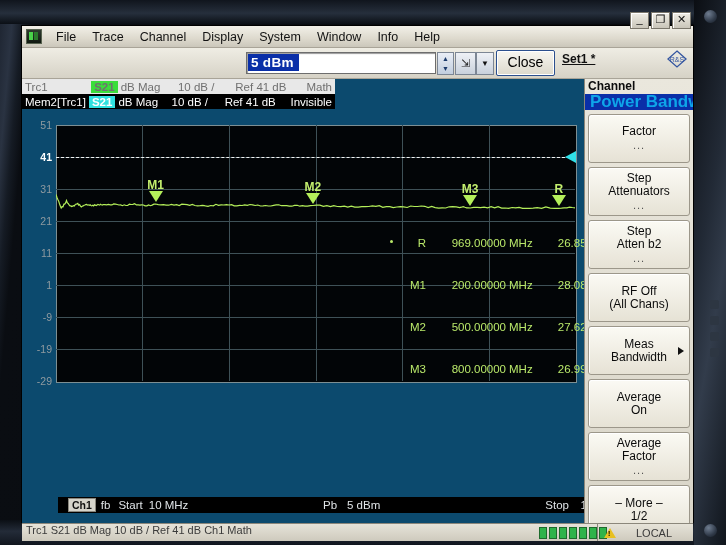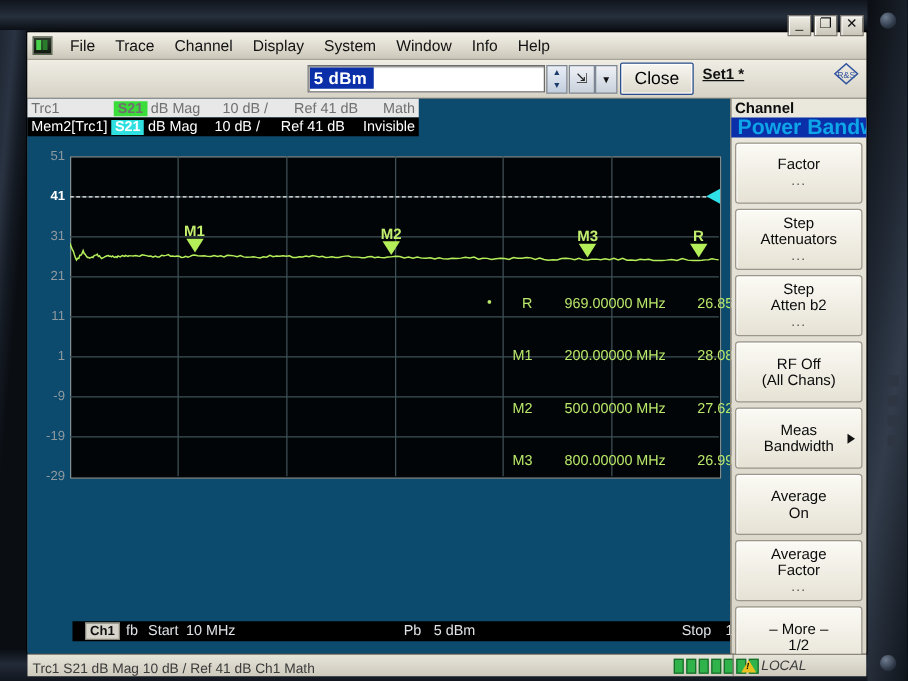--- a/index.html
+++ b/index.html
@@ -141,26 +141,26 @@
      display:flex;flex-direction:column;align-items:center;justify-content:center;
      font-size:12px;color:#0b0b0b;text-align:center;line-height:13px;}
   .skbtn .sub{font-size:11px;color:#555;letter-spacing:1px;margin-top:1px;}
   .skarrow{position:absolute;right:5px;top:50%;margin-top:-4px;
      width:0;height:0;border-top:4px solid transparent;border-bottom:4px solid transparent;
      border-left:6px solid #111;}
 
   
   .statusbar{position:relative;height:17px;
      background:linear-gradient(180deg,#e6e3d9,#cecabd);
-     border-top:1px solid #8b877b;display:flex;align-items:flex-end;
+     border-top:1px solid #8b877b;display:flex;align-items:flex-start;
      font-size:11px;color:#3b3b3b;padding-left:4px;}
   .leds{position:absolute;right:86px;top:3px;display:flex;gap:2px;}
   .led{width:6px;height:10px;background:#2fb34a;border:1px solid #1d6b2c;}
-  .localbox{position:absolute;right:18px;top:0;width:82px;height:17px;
-     border-left:1px solid #8b877b;display:flex;align-items:center;gap:4px;padding-left:6px;font-style:italic;}
+  .localbox{position:absolute;right:7px;top:0;width:82px;height:17px;
+     border-left:1px solid #8b877b;display:flex;align-items:center;gap:20px;padding-left:6px;}
   .warntri{width:0;height:0;border-left:6px solid transparent;
      border-right:6px solid transparent;border-bottom:10px solid #e8c020;position:relative;}
   .warntri::after{content:"!";position:absolute;left:-2px;top:2px;font-size:7px;color:#000;font-weight:bold;}
 </style>
 </head>
 <body>
 
 <div id="photo">
   <div class="bezel"></div>
   <div class="bezel-top"></div>

